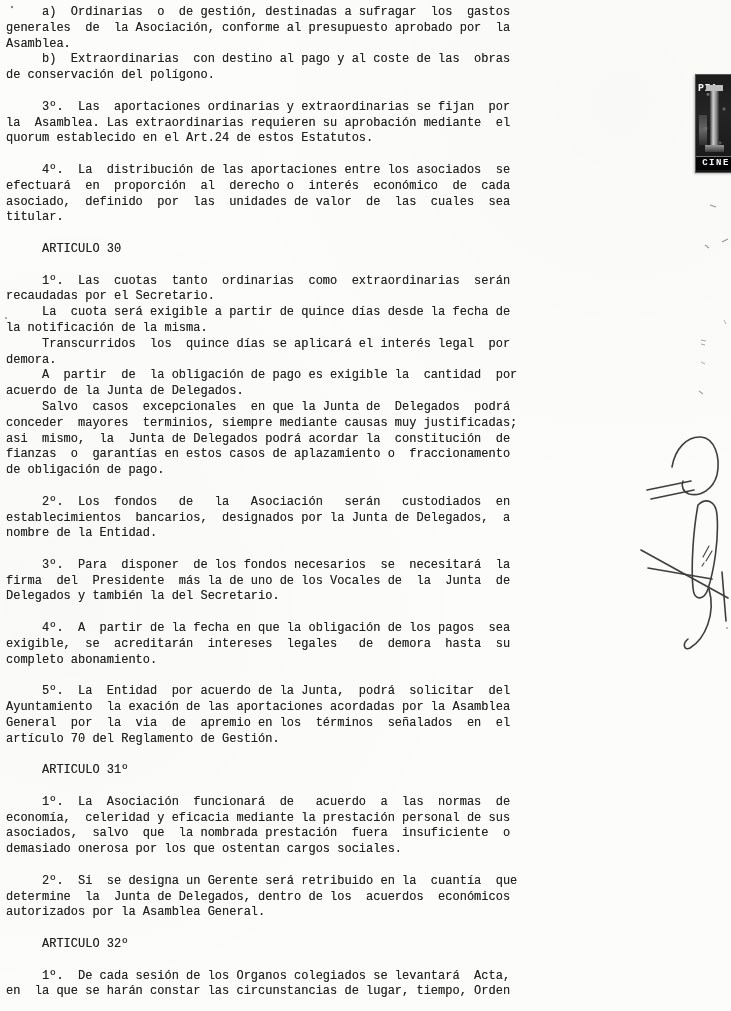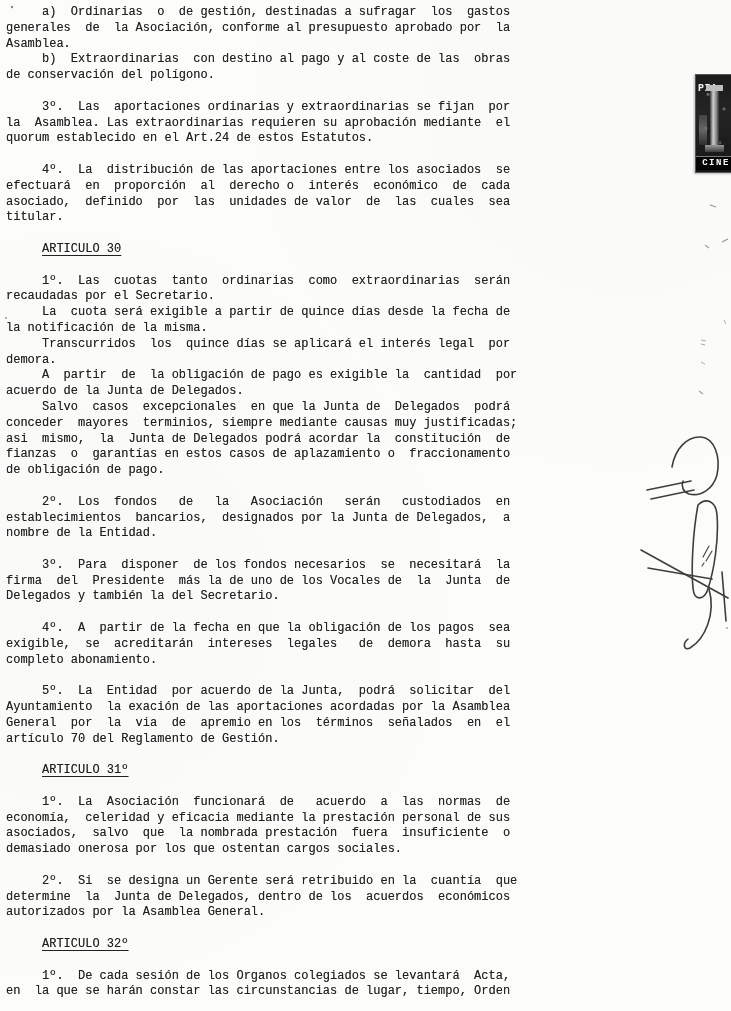--- a/index.html
+++ b/index.html
@@ -17,21 +17,21 @@
       #fcfcfa;
   }
   #doc{
     position:absolute;left:6px;top:5px;
     font-size:12px;line-height:15.8px;
     color:#212121;
     white-space:pre;
     text-shadow:0 0 0.6px rgba(33,33,33,0.5);
   }
   .line{height:15.8px;}
-  .hd{text-decoration:underline;text-underline-offset:3px;text-decoration-thickness:1px;}
+  .hd{text-underline-offset:3px;text-decoration-thickness:1px;}
   
   #stamp{
     position:absolute;left:695px;top:74px;width:40px;height:97px;
     background:
       radial-gradient(circle at 30% 20%, rgba(255,255,255,0.35) 0 1px, transparent 2px),
       radial-gradient(circle at 70% 35%, rgba(255,255,255,0.3) 0 1px, transparent 2px),
       radial-gradient(circle at 25% 55%, rgba(255,255,255,0.3) 0 1px, transparent 2px),
       radial-gradient(circle at 60% 70%, rgba(255,255,255,0.25) 0 1px, transparent 2px),
       linear-gradient(180deg,#1b1b1b 0%,#242424 40%,#161616 100%);
     border:1px solid #555;

